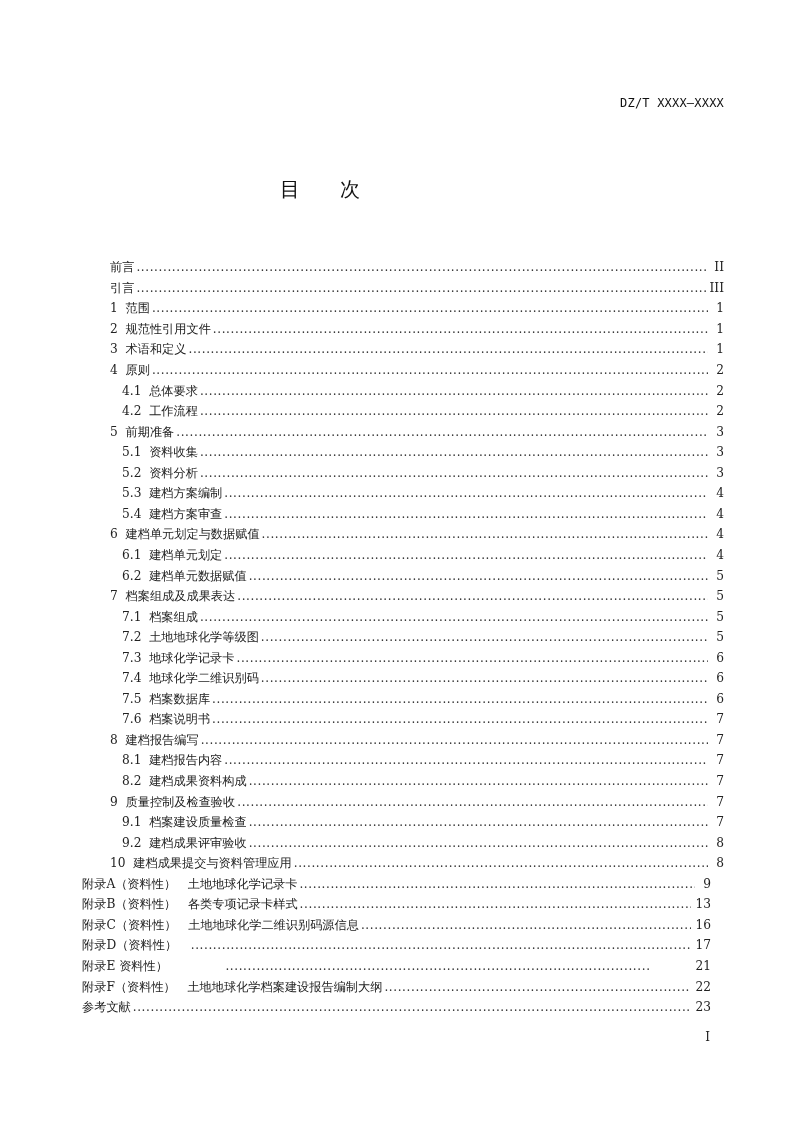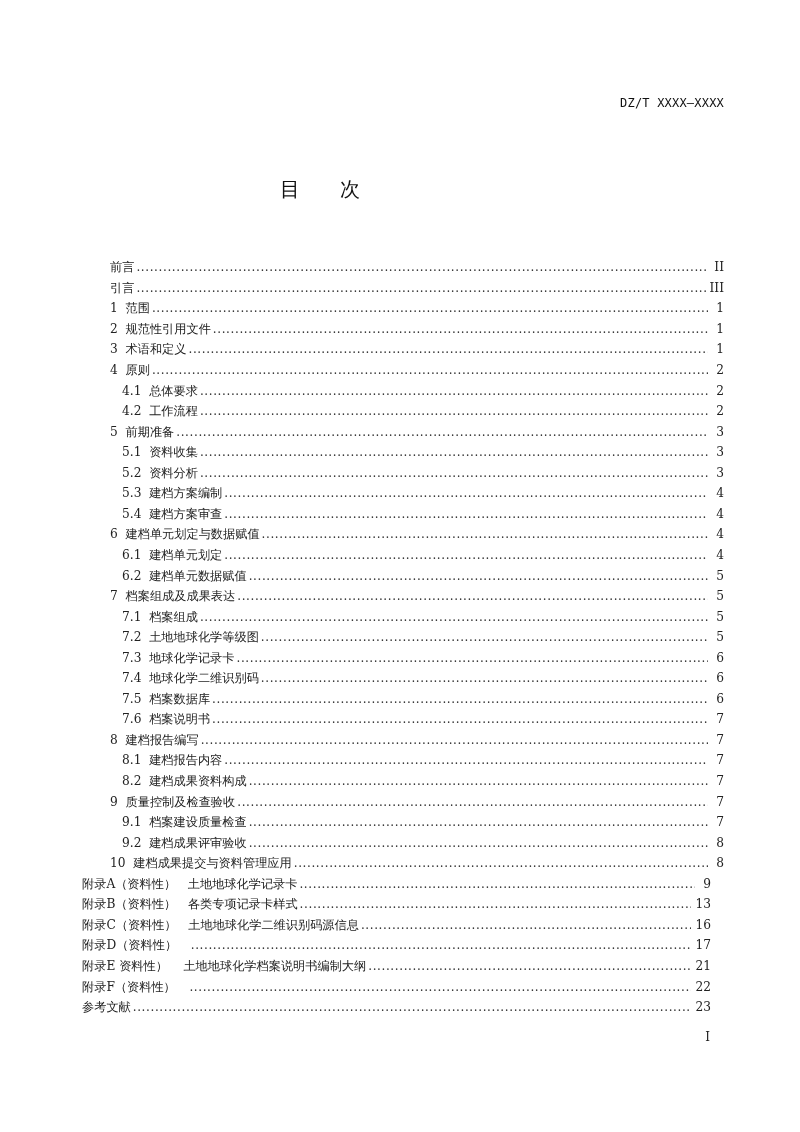--- a/index.html
+++ b/index.html
@@ -231,28 +231,28 @@
       <span class="num">附录C（资料性）   </span>
       <span class="label">土地地球化学二维识别码源信息</span>
       <span class="leader"></span>
       <span class="page">16</span>
     </div>
     <div class="row appx" style="top: 678.15px;">
       <span class="num">附录D（资料性）   </span>
       <span class="leader"></span>
       <span class="page">17</span>
     </div>
-    <div class="row appx" style="top: 698.7px;">
+    <div class="row appx" style="top: 698.7px; gap: 40px;">
       <span class="num">附录E 资料性）    </span>
-      <span class="label">土地地球化学档案说明书编制大纲</span>
       <span class="leader"></span>
       <span class="page">21</span>
     </div>
     <div class="row appx" style="top: 719.25px;">
       <span class="num">附录F（资料性）   </span>
+      <span class="label">土地地球化学档案建设报告编制大纲</span>
       <span class="leader"></span>
       <span class="page">22</span>
     </div>
     <div class="row appx" style="top: 739.8px;">
       <span class="num"></span>
       <span class="label">参考文献</span>
       <span class="leader"></span>
       <span class="page">23</span>
     </div>
   </div>

